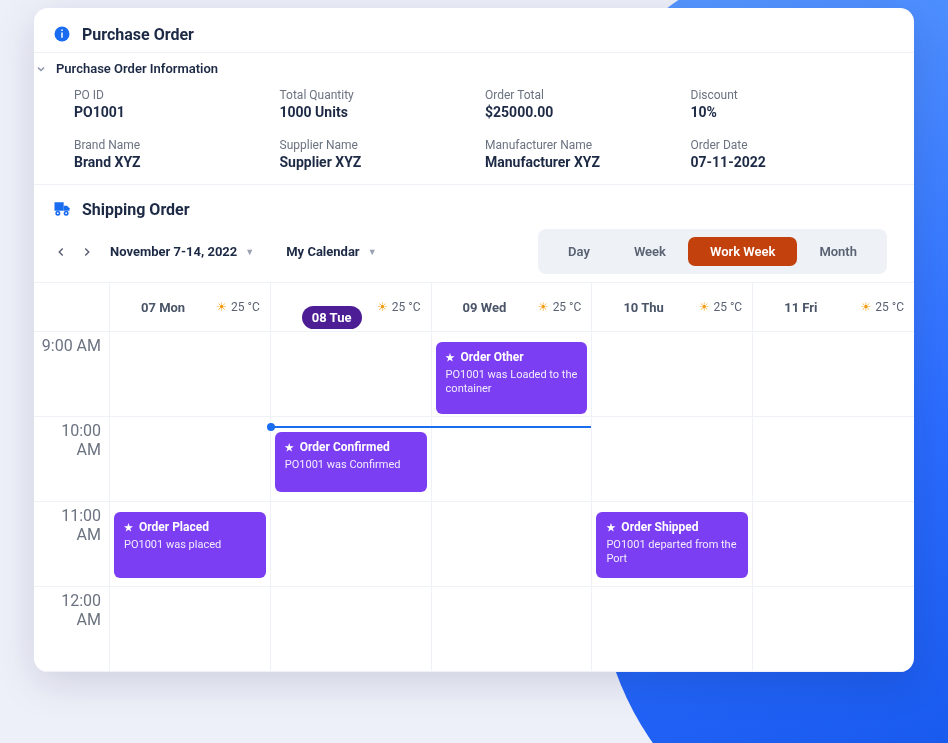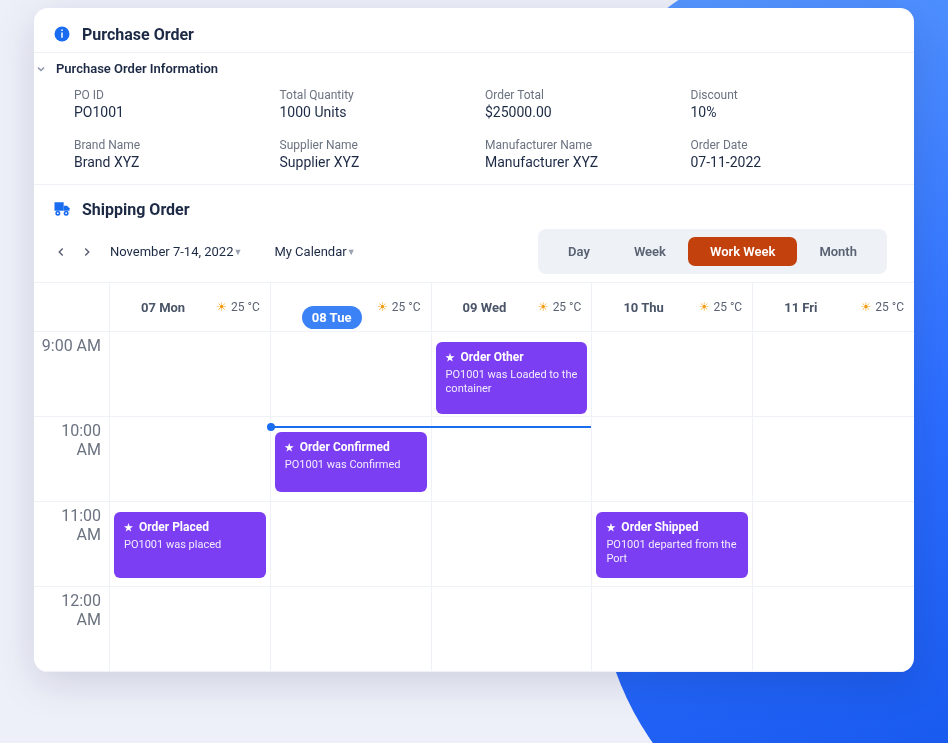--- a/index.html
+++ b/index.html
@@ -63,21 +63,21 @@
   grid-template-columns: 1fr 1fr 1fr 1fr;
   padding: 4px 18px 14px 40px;
 }
 .field .lbl {
   font-size: 12px;
   color: #6b7280;
 }
 .field .val {
   font-size: 14px;
   color: #1d2a45;
-  font-weight: 400;
+  font-weight: 700;
   margin-top: 2px;
 }
 .ship-hdr {
   display:flex; align-items:center; gap:10px;
   padding: 14px 18px 10px;
   border-top:1px solid #eef1f5;
 }
 .ship-hdr .title { font-weight:700; font-size:16px; color:#1d2a45; }
 .truck-icon { width:20px;height:20px;color:#1a6cf0; }
 
@@ -85,22 +85,22 @@
   display:flex; align-items:center;
   padding: 0 12px 8px;
   gap: 12px;
 }
 .nav-btns { display:flex; gap:4px; margin-left:4px;}
 .nav-chev {
   width:22px;height:22px;display:flex;align-items:center;justify-content:center;
   color:#5a6273; cursor:pointer;
 }
 .range-drop, .cal-drop {
-  display:flex; align-items:center; 
-  font-size:13px; font-weight:400; color:#1d2a45;
+  display:flex; align-items:center; gap:8px;
+  font-size:13px; font-weight:700; color:#1d2a45;
   cursor:pointer;
 }
 .tri { font-size:9px; color:#9aa2b1; }
 .spacer { flex:1; }
 .view-tabs {
   display:flex;
   background:#eef1f5;
   border-radius:8px;
   padding:8px;
   margin-right: 15px;
@@ -129,21 +129,21 @@
   display:flex; align-items:center; justify-content:space-between;
   padding:0 10px; height:48px;
   border-right:1px solid #eef1f5;
   font-size:13px;
 }
 .dayhead:last-child{border-right:none;}
 .dayhead .d {
   font-weight:700; color:#4a5568;
 }
 .dayhead .d.pill {
-  background:#3b82f6; color:#fff; border-radius:14px; padding:4px 10px;margin-top:20px;
+  background:#4c1d95; color:#fff; border-radius:14px; padding:4px 10px;margin-top:20px;
 }
 .dayhead .w { display:flex;align-items:center;gap:4px; color:#5a6273; font-size:12px;}
 .sun { color:#f39c12; }
 
 .cal-body {
   display:grid;
   grid-template-columns: 76px repeat(5, 1fr);
   position:relative;
 }
 .timecol {

